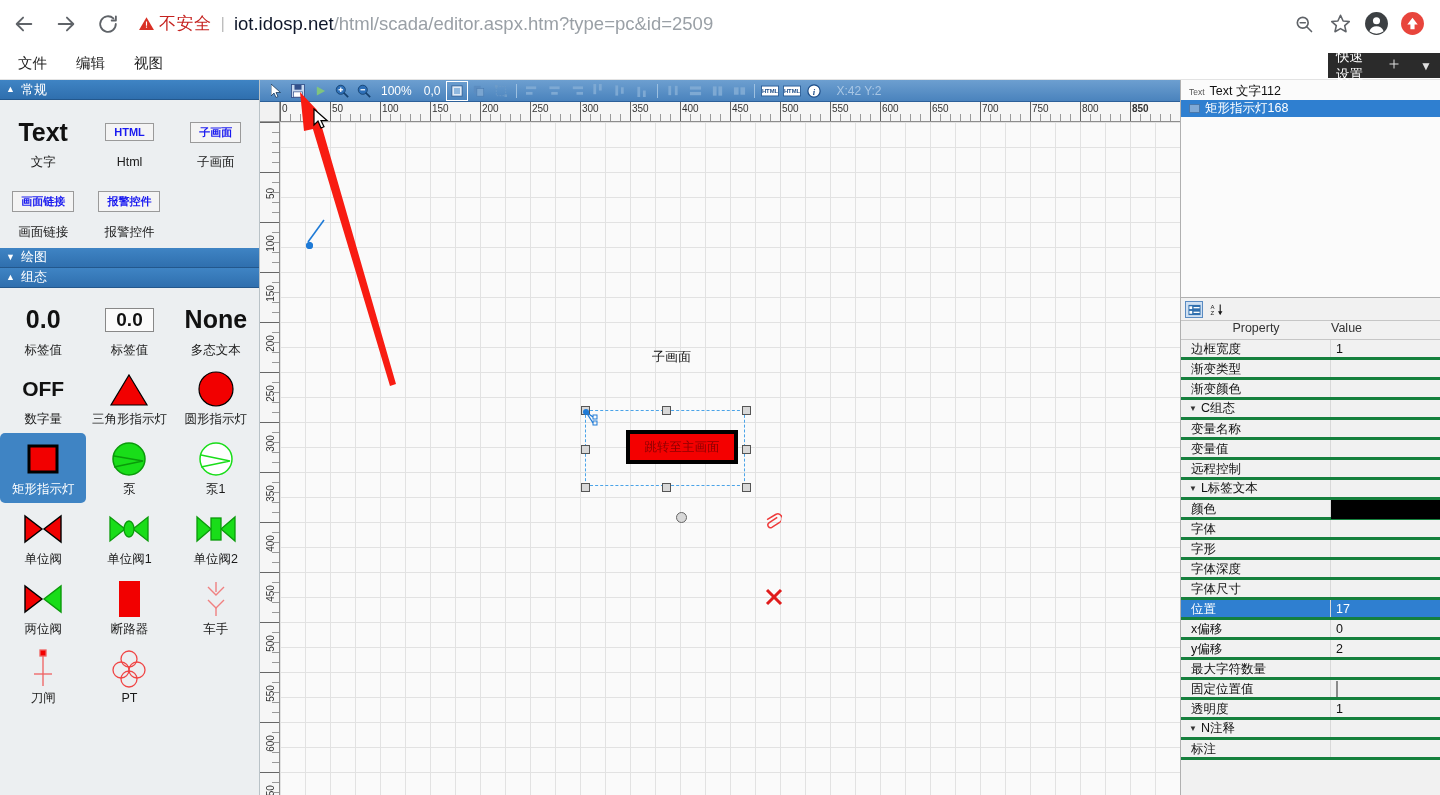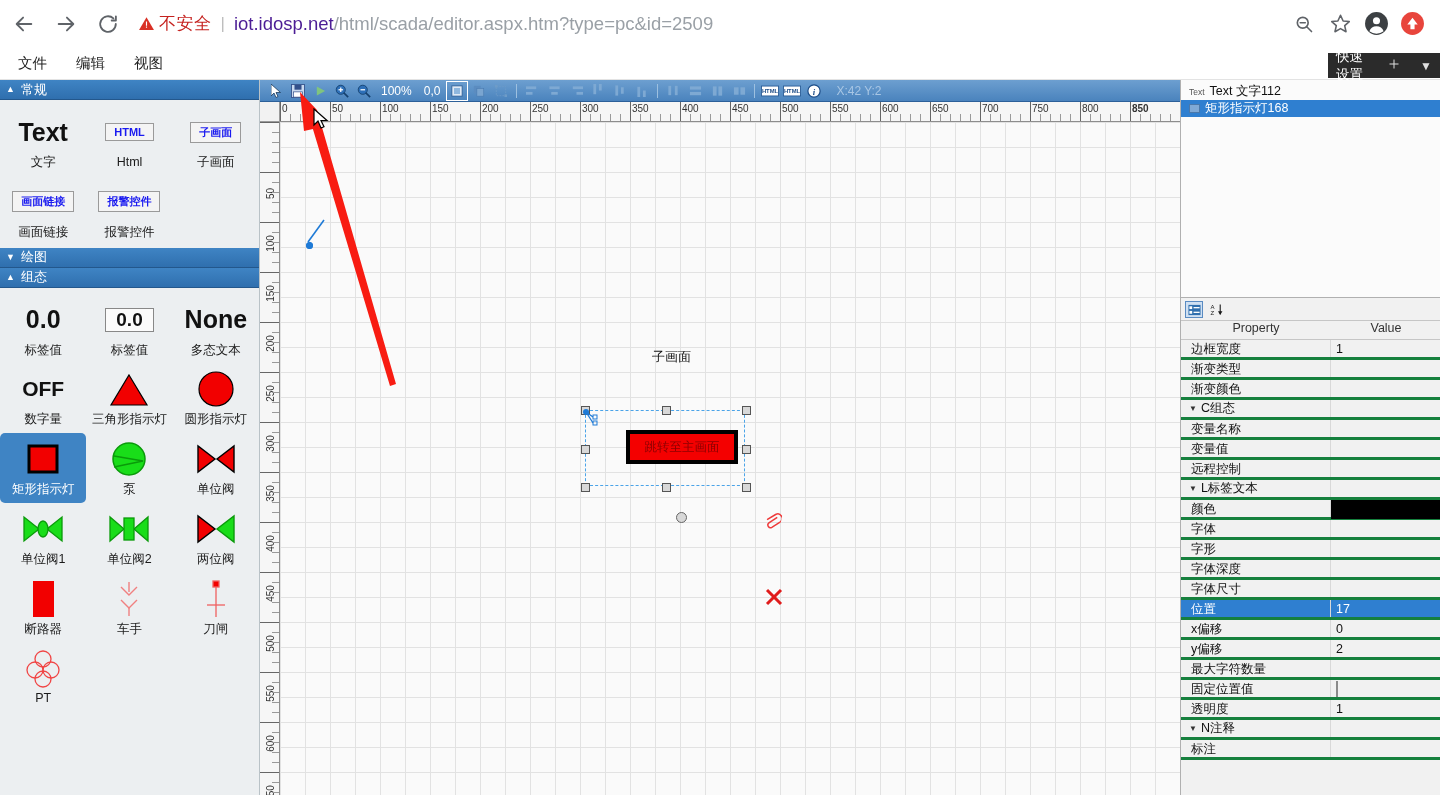--- a/index.html
+++ b/index.html
@@ -28,21 +28,21 @@
     border-radius: 16px;
     padding-left: 6px;
   }
   #warn-icon { color: #d93025; font-size: 16px; line-height: 1; margin-right: 4px; display:flex; align-items:center;}
   #not-secure {
     color: #c5221f; font-size: 17px; letter-spacing: .5px;
     white-space: nowrap;
   }
   #url-sep { color: #bdbdbd; margin: 0 9px; font-size: 17px; }
   #url-text { font-size: 18.5px; color: #9aa0a6; white-space: nowrap; }
-  #url-text .host { color: #4c1d95; }
+  #url-text .host { color: #0f172a; }
   #browser-right { display: flex; align-items: center; padding-right: 10px; }
   .brx { width: 36px; height: 36px; display:flex; align-items:center; justify-content:center; color:#5f6368; }
 
   
   #menubar {
     position: absolute; left: 0; top: 47px; width: 1440px; height: 33px;
     background: #ffffff; border-bottom: 1px solid #e3e3e3;
     display: flex; align-items: center;
   }
   .menu-item {
@@ -206,21 +206,21 @@
   }
   .pt-btn { width: 18px; height: 17px; display:flex; align-items:center; justify-content:center; font-size: 11px; }
   .pt-btn.active { background: #cfe0f2; border: 1px solid #5a8bc2; }
 
   #prop-head {
     position: absolute; left: 0; top: 241px; width: 260px; height: 19px;
     display: flex; font-size: 12.5px; color: #333;
     border-bottom: 1px solid #c6c6c6; background: #f1f1f1;
   }
   #prop-head .c1 { width: 150px; text-align: center; }
-  #prop-head .c2 { flex: 1; text-align: center; }
+  #prop-head .c2 { flex: 1; text-align: left; }
   #prop-list { position: absolute; left: 0; top: 260px; width: 260px; height: 455px; overflow: hidden; }
   .prow { height: 20px; display: flex; font-size: 12.5px; border-bottom: 3px solid #15803d; }
   .prow .pname {
     width: 150px; padding-left: 10px; color: #111; line-height: 19px;
     border-right: 1px solid #d8d8d8; overflow: hidden; white-space: nowrap;
   }
   .prow .pval { flex: 1; padding-left: 5px; color: #111; line-height: 19px; }
   .prow.cat .pname { padding-left: 0; display: flex; align-items: center; gap: 4px; }
   .prow.cat .tri { color: #333; font-size: 8px; padding-left: 8px; }
   .prow.selected { background: #2f7fd0; }
@@ -411,20 +411,29 @@
       <div class="pal-label">矩形指示灯</div>
     </div>
     <div class="pal-cell">
       <div class="pal-icon">
         <svg width="40" height="40" viewBox="0 0 40 40">
             <circle cx="20" cy="20" r="16" fill="#19dd19" stroke="#0a9a0a" stroke-width="1.5"></circle>
             <path d="M5 17 L34 22 L5 28" fill="none" stroke="#0a9a0a" stroke-width="1.4"></path>
           </svg>
       </div>
       <div class="pal-label">泵</div>
+    </div>
+    <div class="pal-cell">
+      <div class="pal-icon">
+        <svg width="40" height="40" viewBox="0 0 40 40">
+            <circle cx="20" cy="20" r="16" fill="#fff" stroke="#19dd19" stroke-width="1.5"></circle>
+            <path d="M5 16 L34 22 L5 28" fill="none" stroke="#19dd19" stroke-width="1.3"></path>
+          </svg>
+      </div>
+      <div class="pal-label">泵1</div>
     </div>
 
     <div class="pal-cell">
       <div class="pal-icon">
         <svg width="44" height="34" viewBox="0 0 44 34">
             <polygon points="4,4 4,30 21,17" fill="#f20000" stroke="#000" stroke-width="1.4"></polygon>
             <polygon points="40,4 40,30 23,17" fill="#f20000" stroke="#000" stroke-width="1.4"></polygon>
           </svg>
       </div>
       <div class="pal-label">单位阀</div>

